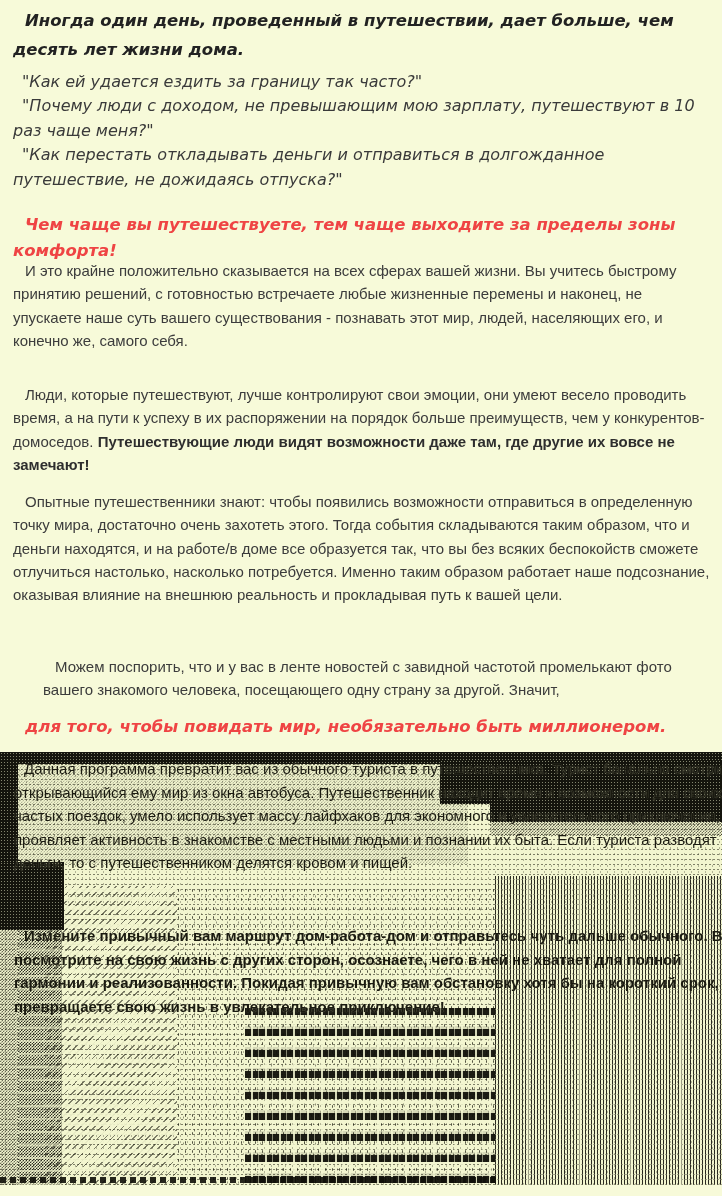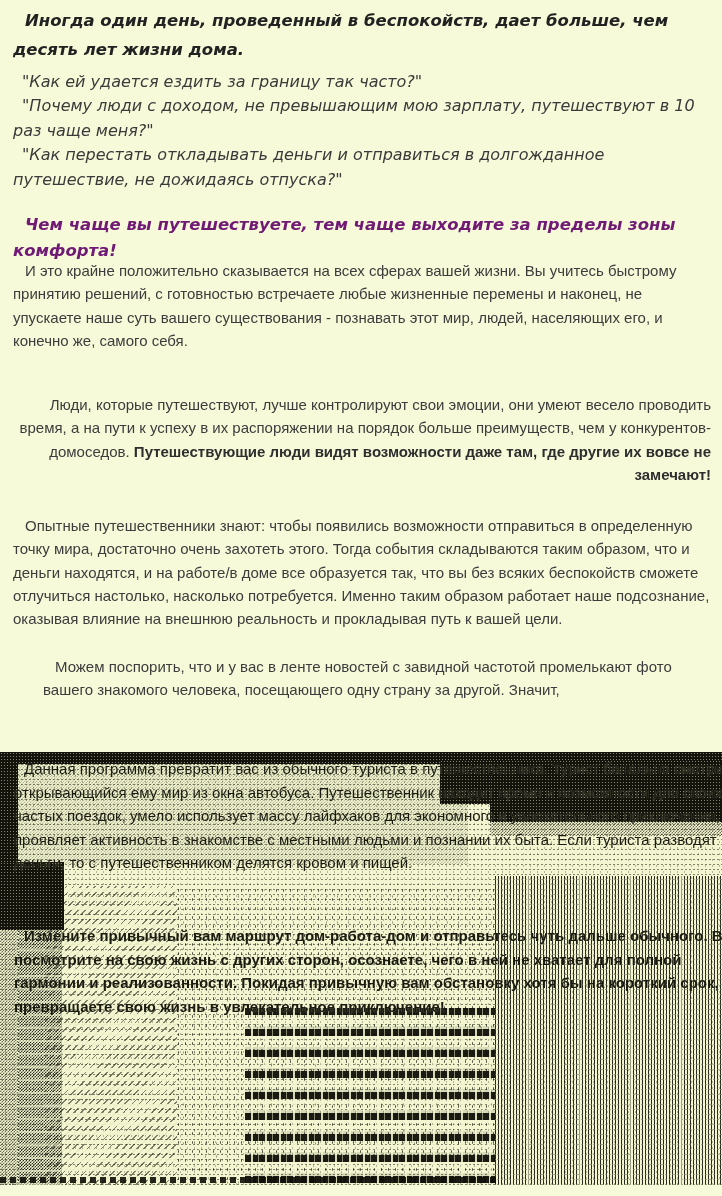--- a/index.html
+++ b/index.html
@@ -24,33 +24,33 @@
   .quote{
     margin:0;
     font-family:"DejaVu Sans",sans-serif;
     font-style:italic;
     font-size:16px;line-height:24.4px;color:#3a3a3a;
     text-indent:9px;
   }
   .red{
     font-family:"DejaVu Sans",sans-serif;
     font-style:italic;font-weight:bold;
-    font-size:16.5px;line-height:26px;color:#701a75;
+    font-size:16.5px;line-height:26px;color:#ef4444;
     text-indent:12px;
   }
   .r1{top:212px;}
   .r2{top:714px;}
   .bp{
     font-size:15px;line-height:23.3px;color:#3c3c3c;
     text-indent:12px;
   }
   .bp b{color:#2e2e2e;}
   .p1{top:259px;}
-  .p2{top:393px;text-align:right;}
-  .p3{top:490px;margin-top:24px;}
+  .p2{top:383px;}
+  .p3{top:490px;}
   .p4{top:655px;margin-left:30px;}
 
   
   .corrupted{
     position:absolute;left:0;top:752px;width:722px;height:433px;
     overflow:hidden;
     background-color:#f2f5cf;
     background-image:
       radial-gradient(rgba(35,35,20,0.55) 0.6px, transparent 0.9px),
       radial-gradient(rgba(35,35,20,0.30) 0.6px, transparent 0.9px);
@@ -131,38 +131,39 @@
     z-index:5;
   }
   .np1{top:5px;}
   .np2{top:172px;font-weight:bold;}
 </style>
 </head>
 <body>
 
 <div class="page">
 
-  <p class="tb lead">Иногда один день, проведенный в беспокойств, дает больше, чем десять лет жизни дома.</p>
+  <p class="tb lead">Иногда один день, проведенный в путешествии, дает больше, чем десять лет жизни дома.</p>
 
   <div class="tb quotes">
     <p class="quote">"Как ей удается ездить за границу так часто?"</p>
     <p class="quote">"Почему люди с доходом, не превышающим мою зарплату, путешествуют в 10 раз чаще меня?"</p>
     <p class="quote">"Как перестать откладывать деньги и отправиться в долгожданное путешествие, не дожидаясь отпуска?"</p>
   </div>
 
   <p class="tb red r1">Чем чаще вы путешествуете, тем чаще выходите за пределы зоны комфорта!</p>
 
   <p class="tb bp p1">И это крайне положительно сказывается на всех сферах вашей жизни. Вы учитесь быстрому принятию решений, с готовностью встречаете любые жизненные перемены и наконец, не упускаете наше суть вашего существования - познавать этот мир, людей, населяющих его, и конечно же, самого себя.</p>
 
   <p class="tb bp p2"><span>Люди, которые путешествуют, лучше контролируют свои эмоции, они умеют весело проводить время, а на пути к успеху в их распоряжении на порядок больше преимуществ, чем у конкурентов-домоседов. </span><b>Путешествующие люди видят возможности даже там, где другие их вовсе не замечают!</b></p>
 
   <p class="tb bp p3">Опытные путешественники знают: чтобы появились возможности отправиться в определенную точку мира, достаточно очень захотеть этого. Тогда события складываются таким образом, что и деньги находятся, и на работе/в доме все образуется так, что вы без всяких беспокойств сможете отлучиться настолько, насколько потребуется. Именно таким образом работает наше подсознание, оказывая влияние на внешнюю реальность и прокладывая путь к вашей цели.</p>
 
   <p class="tb bp p4">Можем поспорить, что и у вас в ленте новостей с завидной частотой промелькают фото вашего знакомого человека, посещающего одну страну за другой. Значит,</p>
 
+  <p class="tb red r2">для того, чтобы повидать мир, необязательно быть миллионером.</p>
 
   <div class="corrupted">
 
     <div class="nlay patch" style="left:18px;top:12px;width:450px;height:100px;"></div>
     <div class="nlay slash" style="left:45px;top:134px;width:132px;height:299px;"></div>
     <div class="nlay dots" style="left:175px;top:134px;width:320px;height:299px;"></div>
     <div class="nlay dashrow" style="left:245px;top:256px;width:250px;height:175px;"></div>
     <div class="nlay stripe" style="left:495px;top:124px;width:227px;height:309px;"></div>
     <div class="nlay colg" style="left:18px;top:168px;width:44px;height:265px;"></div>
     <div class="nlay medium" style="left:0;top:178px;width:18px;height:255px;"></div>

